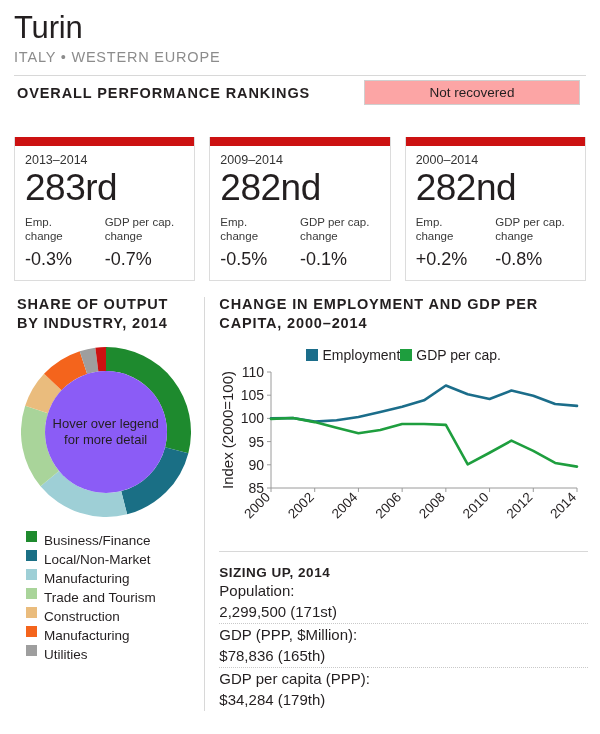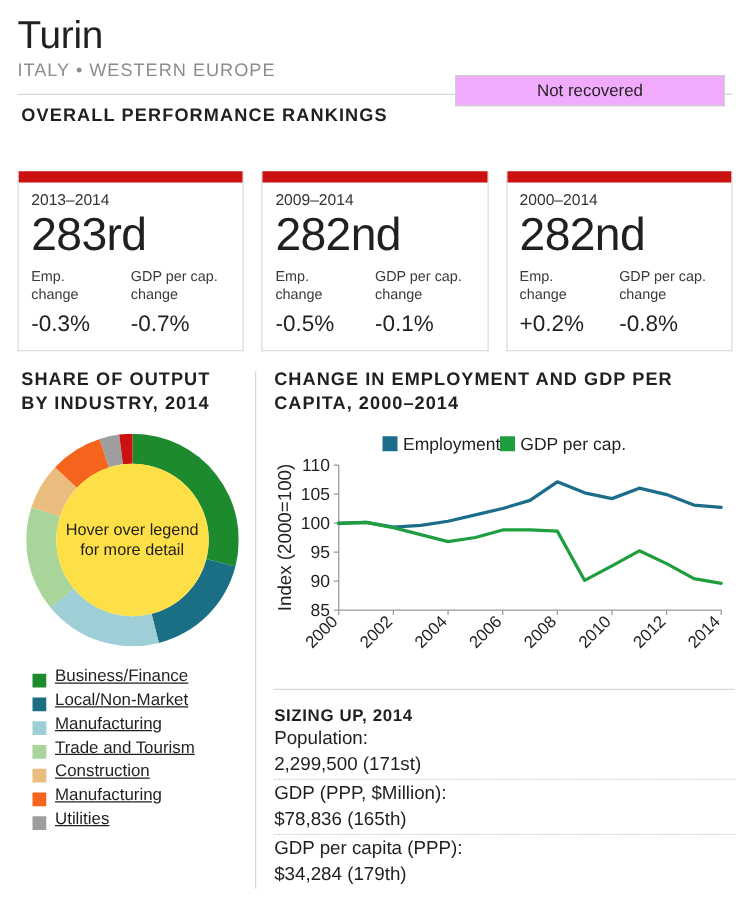--- a/index.html
+++ b/index.html
@@ -19,23 +19,23 @@
   .header { padding: 10px 14px 0 14px; position: relative; }
   .city-name {
     font-size: 31px; font-weight: 400; line-height: 36px;
     color: #231f20; letter-spacing: -0.2px;
   }
   .city-sub {
     font-size: 14.5px; color: #8c8c8c; letter-spacing: 0.8px;
     line-height: 20px; margin-top: 1px;
   }
   .status-badge {
-    position: absolute; right: 20px; top: 60px;
+    position: absolute; right: 20px; top: 80px;
     width: 216px; height: 25px;
-    border: 1px solid #cfcfcf; background: #f0abfc;
+    border: 1px solid #cfcfcf; background: #fca5a5;
     display: flex; align-items: center; justify-content: center;
     font-size: 13.5px; color: #231f20;
     box-sizing: border-box;
   }
   .hrule {
     height: 1px; background: #d8d8d8; margin: 8px 14px 0 14px;
   }
 
   
   .section-title {
@@ -70,28 +70,28 @@
 
   .chart-title {
     font-size: 14.5px; font-weight: bold; letter-spacing: 0.85px;
     line-height: 19px; color: #231f20;
   }
 
   
   .donut-wrap { position: relative; width: 170px; height: 170px; margin: 14px auto 0 auto; }
   .donut-center {
     position: absolute; left: 24px; top: 24px; width: 122px; height: 122px;
-    border-radius: 50%; background: #fde047;
+    border-radius: 50%; background: #8b5cf6;
     display: flex; align-items: center; justify-content: center; text-align: center;
     font-size: 13px; line-height: 16px; color: #231f20;
   }
 
   
   .legend { margin-top: 14px; }
-  .legend-item { display: flex; align-items: flex-end; height: 19px; text-decoration: underline; }
+  .legend-item { display: flex; align-items: flex-start; height: 19px; }
   .swatch { width: 11px; height: 11px; flex: 0 0 11px; margin-right: 7px; margin-left: 9px; }
   .legend-label { font-size: 13.5px; color: #231f20; line-height: 19px; white-space: nowrap; }
 
   
   .legend-line { display: flex; justify-content: center; margin-top: 14px; }
   .ll-item { display: flex; align-items: center; }
   .ll-swatch { width: 12px; height: 12px; margin-right: 4px; }
   .ll-label { font-size: 14px; color: #231f20; }
   .linechart { margin-top: 1px; }
 

